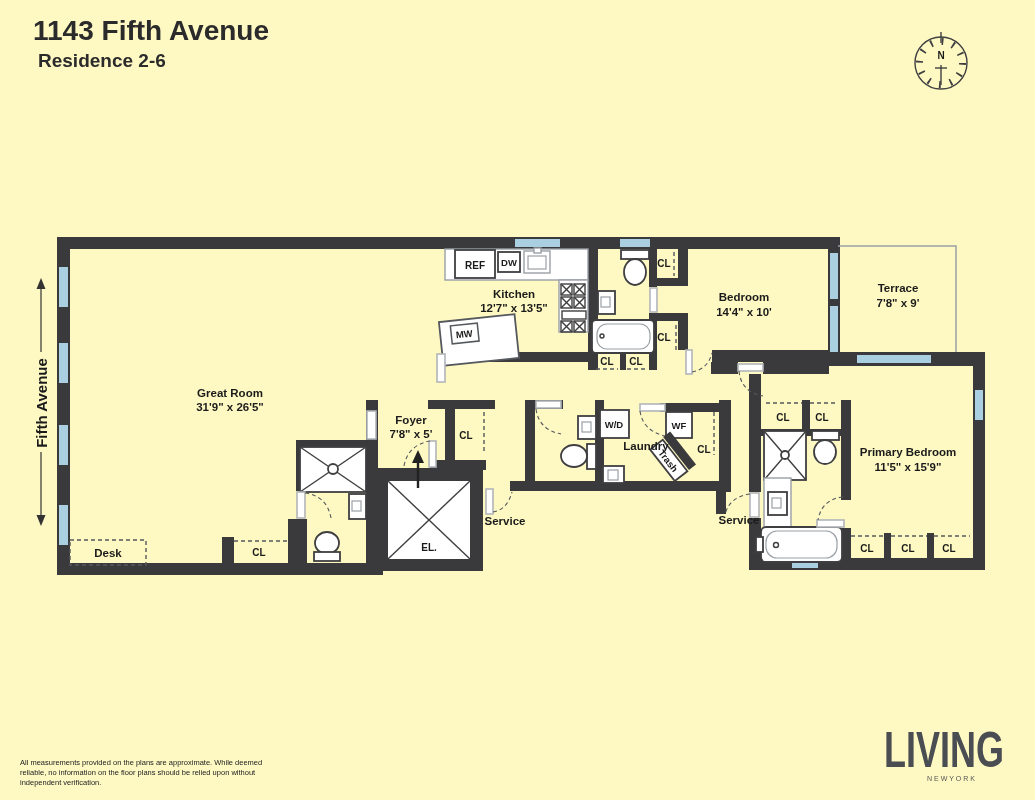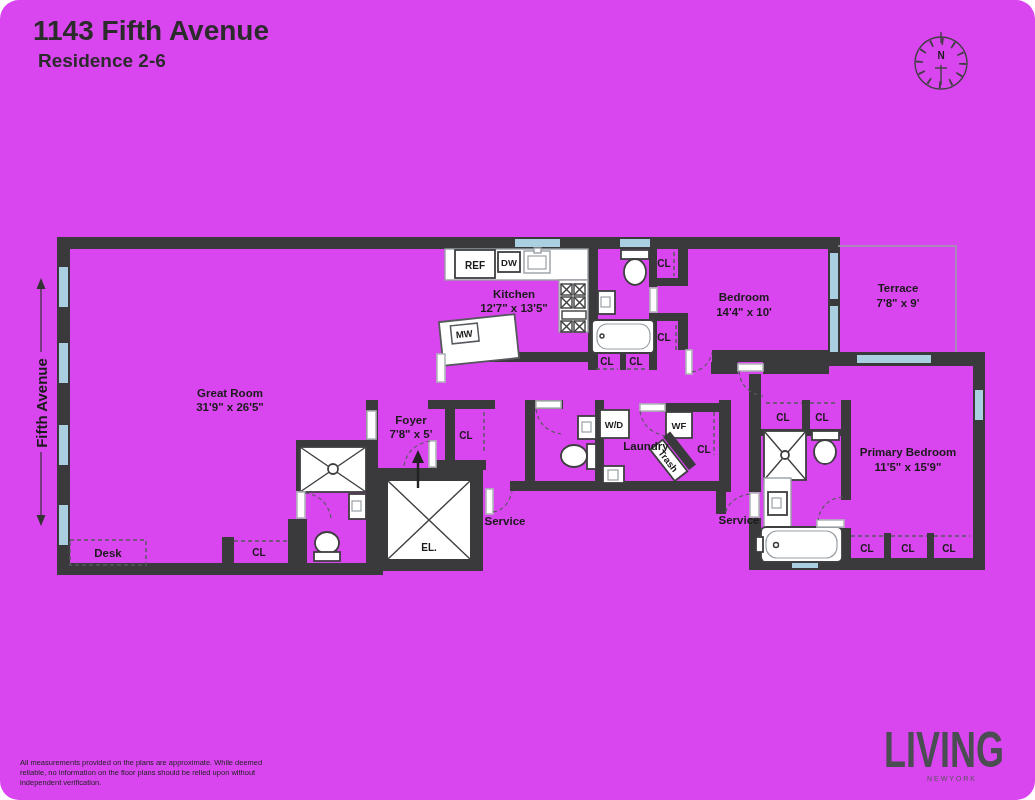--- a/index.html
+++ b/index.html
@@ -1,17 +1,17 @@
 <!DOCTYPE html>
 <html style="--wall: #3a3a3c; --window: #a9cfe0; --plant_light: #8db93e; --plant_dark: #4e7a1e; --text: #1b1b1b; --brand: #4a4d52;"><head>
 <meta charset="utf-8">
 <style>
   html,body{margin:0;padding:0;background:#ffffff;}
-  #stage{position:relative;width:1035px;height:800px;background:#d946ef;overflow:hidden;
-         font-family:"Liberation Sans",sans-serif;border-radius:19px;}
+  #stage{position:relative;width:1035px;height:800px;background:#fef9c3;overflow:hidden;
+         font-family:"Liberation Sans",sans-serif;}
   svg{position:absolute;left:0;top:0;}
   svg text{font-family:"Liberation Sans",sans-serif;fill:var(--text,#1b1b1b);}
   .wall{fill:var(--wall,#3a3a3c);}
   .win{fill:var(--window,#a9cfe0);}
   .fx{fill:#fff;stroke:#3f3f41;stroke-width:1.8;}
   .fxg{fill:#fff;stroke:#9aa0a6;stroke-width:1.4;}
   .ln{stroke:#3f3f41;stroke-width:1.4;fill:none;}
   .lng{stroke:#9aa0a6;stroke-width:1.2;fill:none;}
   .leaf{fill:#fff;stroke:#b2b6ba;stroke-width:1.6;}
   .arc{fill:none;stroke:#55585c;stroke-width:1.1;stroke-dasharray:4 3;}

